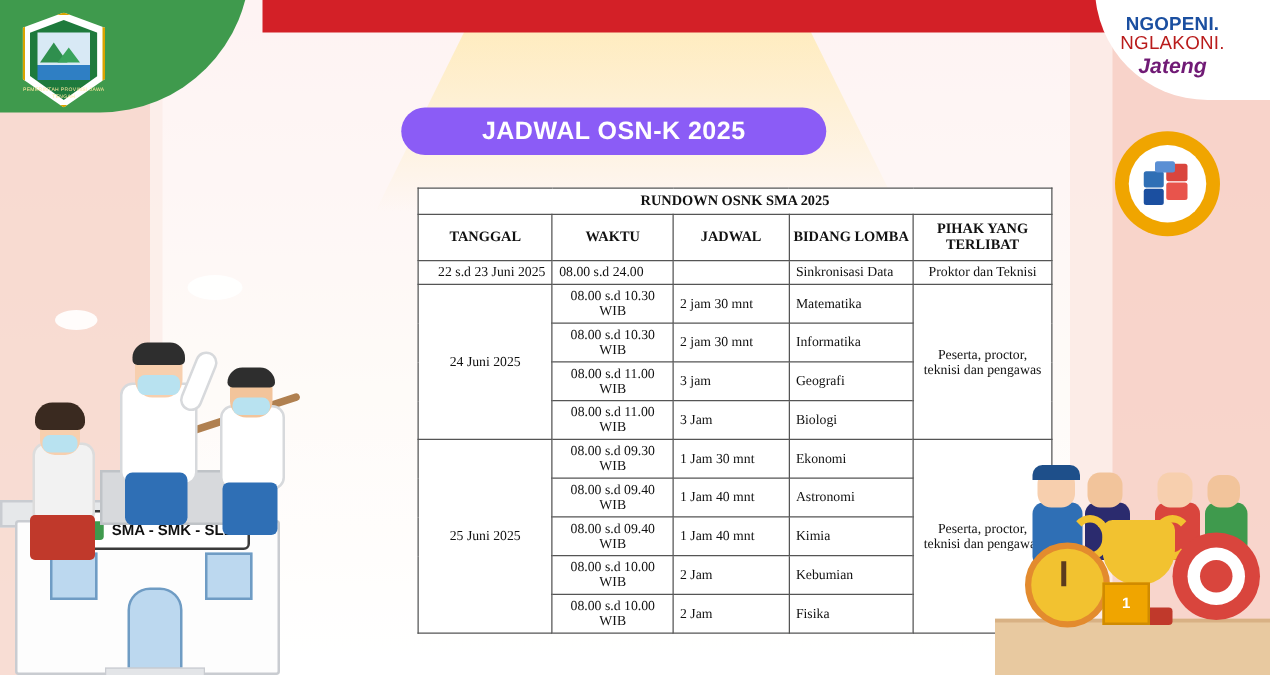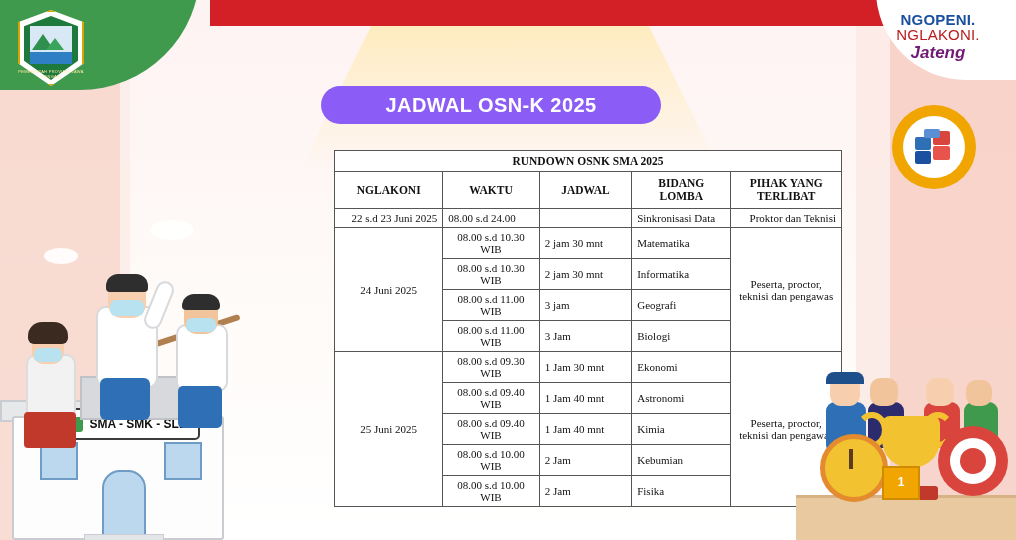--- a/index.html
+++ b/index.html
@@ -189,33 +189,33 @@
 
   <div class="title-pill">JADWAL OSN-K 2025</div>
 
   <div class="tbl-wrap">
     <table>
       <tbody>
         <tr class="caption-row">
           <td colspan="5">RUNDOWN OSNK SMA 2025</td>
         </tr>
         <tr class="hdr">
-          <td class="c-date">NGLAKONI</td>
+          <td class="c-date">TANGGAL</td>
           <td class="c-time" style="text-align:center">WAKTU</td>
           <td class="c-dur">JADWAL</td>
           <td class="c-bid">BIDANG LOMBA</td>
           <td class="c-pihak">PIHAK YANG TERLIBAT</td>
         </tr>
 
         <tr>
           <td class="c-date" rowspan="1">22 s.d 23 Juni 2025</td>
           <td class="c-time">08.00 s.d 24.00</td>
           <td class="c-dur"></td>
           <td class="c-bid">Sinkronisasi Data</td>
-          <td class="c-pihak" style="text-align:right">Proktor dan Teknisi</td>
+          <td class="c-pihak" style="text-align:center">Proktor dan Teknisi</td>
         </tr>
 
         <tr>
           <td class="c-date ctr" rowspan="4">24 Juni 2025</td>
           <td class="c-time ctr">08.00 s.d 10.30 WIB</td>
           <td class="c-dur">2 jam 30 mnt</td>
           <td class="c-bid">Matematika</td>
           <td class="c-pihak" rowspan="4">Peserta, proctor, teknisi dan pengawas</td>
         </tr>
         <tr>

